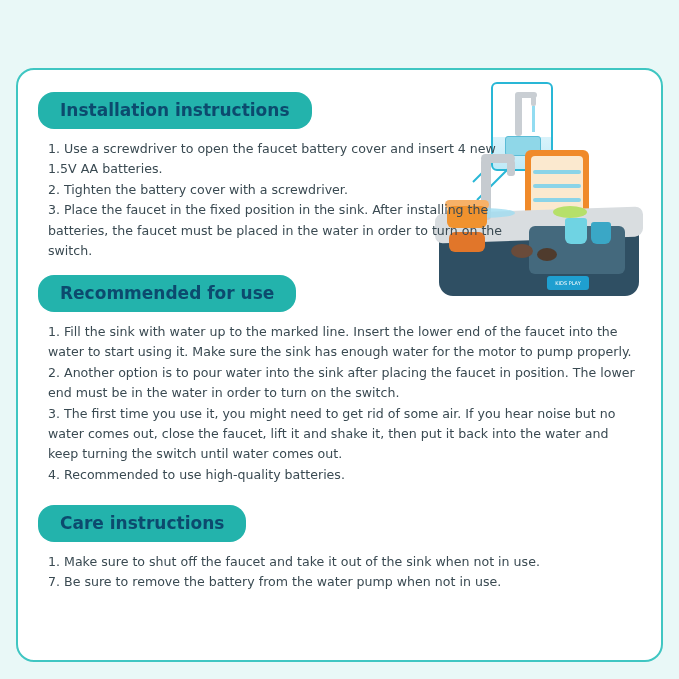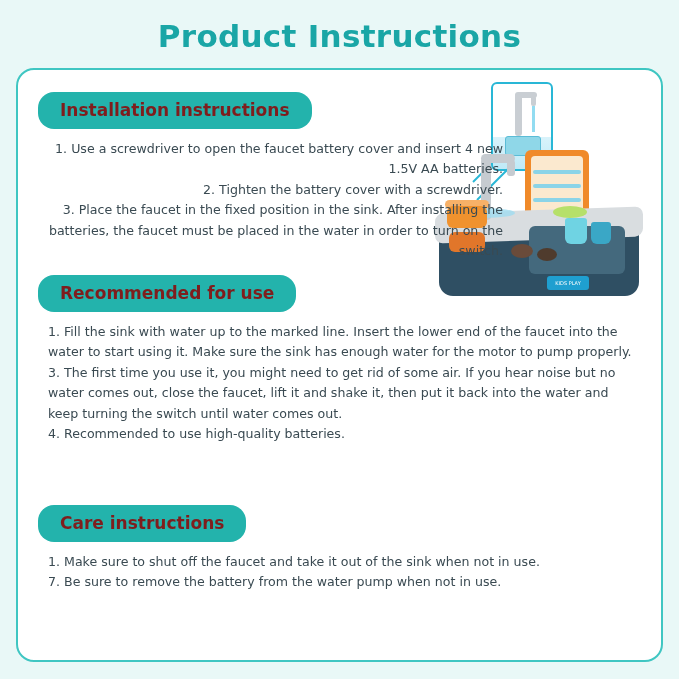--- a/index.html
+++ b/index.html
@@ -35,21 +35,21 @@
     width: 647px;
     height: 594px;
     background: #ffffff;
     border: 2px solid #3fc6c2;
     border-radius: 18px;
     box-sizing: border-box;
   }
   .section-heading {
     display: inline-block;
     background: #23b3ac;
-    color: #7f1d1d;
+    color: #0c4a6e;
     font-size: 17px;
     font-weight: bold;
     border-radius: 16px;
     padding: 8px 22px 9px 22px;
     margin: 0;
     white-space: nowrap;
   }
   .heading-row {
     padding-left: 20px;
   }
@@ -59,21 +59,20 @@
     line-height: 1.62;
     padding: 10px 26px 0 30px;
     margin: 0;
   }
   .body-text p {
     margin: 0;
   }
   .sec-install .body-text {
     width: 455px;
     padding-right: 0;
-    text-align: right;
   }
   .sec-install {
     position: absolute;
     top: 22px;
     left: 0;
     right: 0;
   }
   .sec-use {
     position: absolute;
     top: 205px;
@@ -279,21 +278,20 @@
   .water-puddle {
     position:absolute; left:20px; top:60px; width:62px; height:10px;
     background:#9fdcf0; border-radius:50%; opacity:.8;
   }
 </style>
 </head>
 <body>
 
 <div class="page">
 
-  <div class="page-title">Product Instructions</div>
 
   <div class="card">
 
     <div class="product-art">
       <div class="inset-box">
         <div class="inset-faucet-arm"></div>
         <div class="inset-faucet-body"></div>
         <div class="inset-faucet-spout"></div>
         <div class="inset-water"></div>
         <div class="inset-base"></div>
@@ -338,20 +336,21 @@
         <p>3. Place the faucet in the fixed position in the sink. After installing the batteries, the faucet must be placed in the water in order to turn on the switch.</p>
       </div>
     </div>
 
     <div class="sec-use">
       <div class="heading-row">
         <span class="section-heading">Recommended for use</span>
       </div>
       <div class="body-text">
         <p>1. Fill the sink with water up to the marked line. Insert the lower end of the faucet into the water to start using it. Make sure the sink has enough water for the motor to pump properly.</p>
+        <p>2. Another option is to pour water into the sink after placing the faucet in position. The lower end must be in the water in order to turn on the switch.</p>
         <p>3. The first time you use it, you might need to get rid of some air. If you hear noise but no water comes out, close the faucet, lift it and shake it, then put it back into the water and keep turning the switch until water comes out.</p>
         <p>4. Recommended to use high-quality batteries.</p>
       </div>
     </div>
 
     <div class="sec-care">
       <div class="heading-row">
         <span class="section-heading">Care instructions</span>
       </div>
       <div class="body-text">

